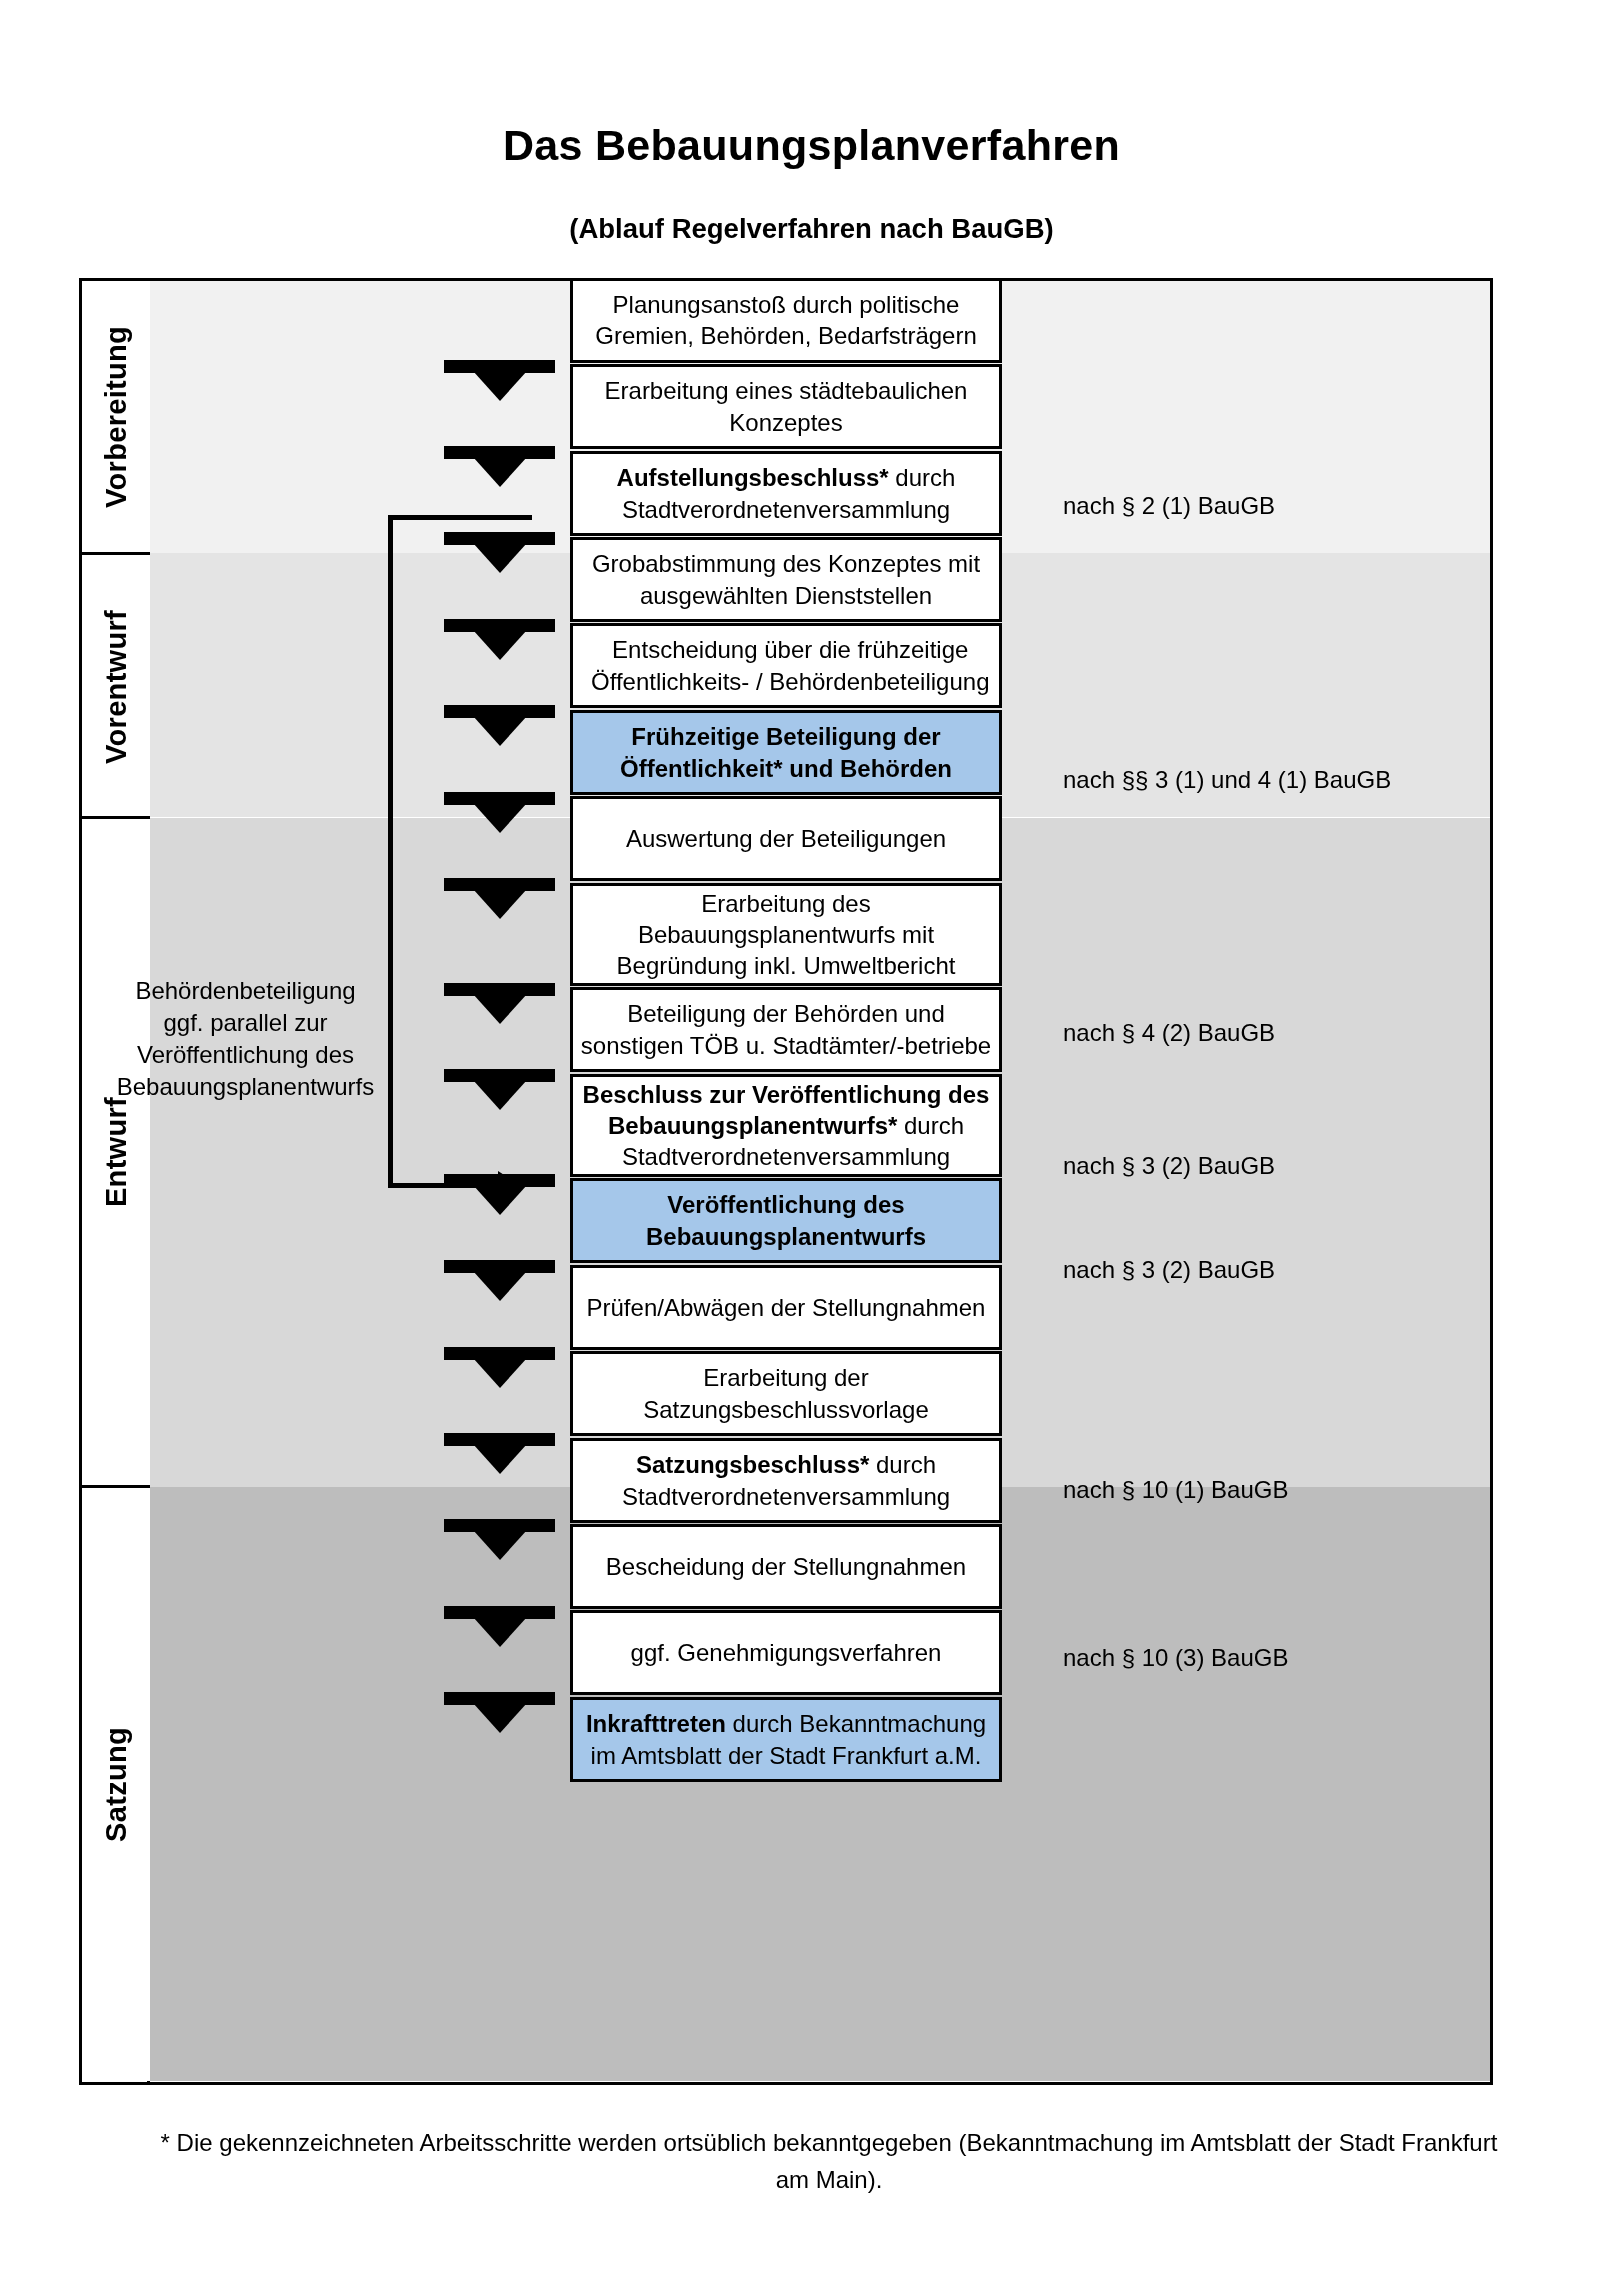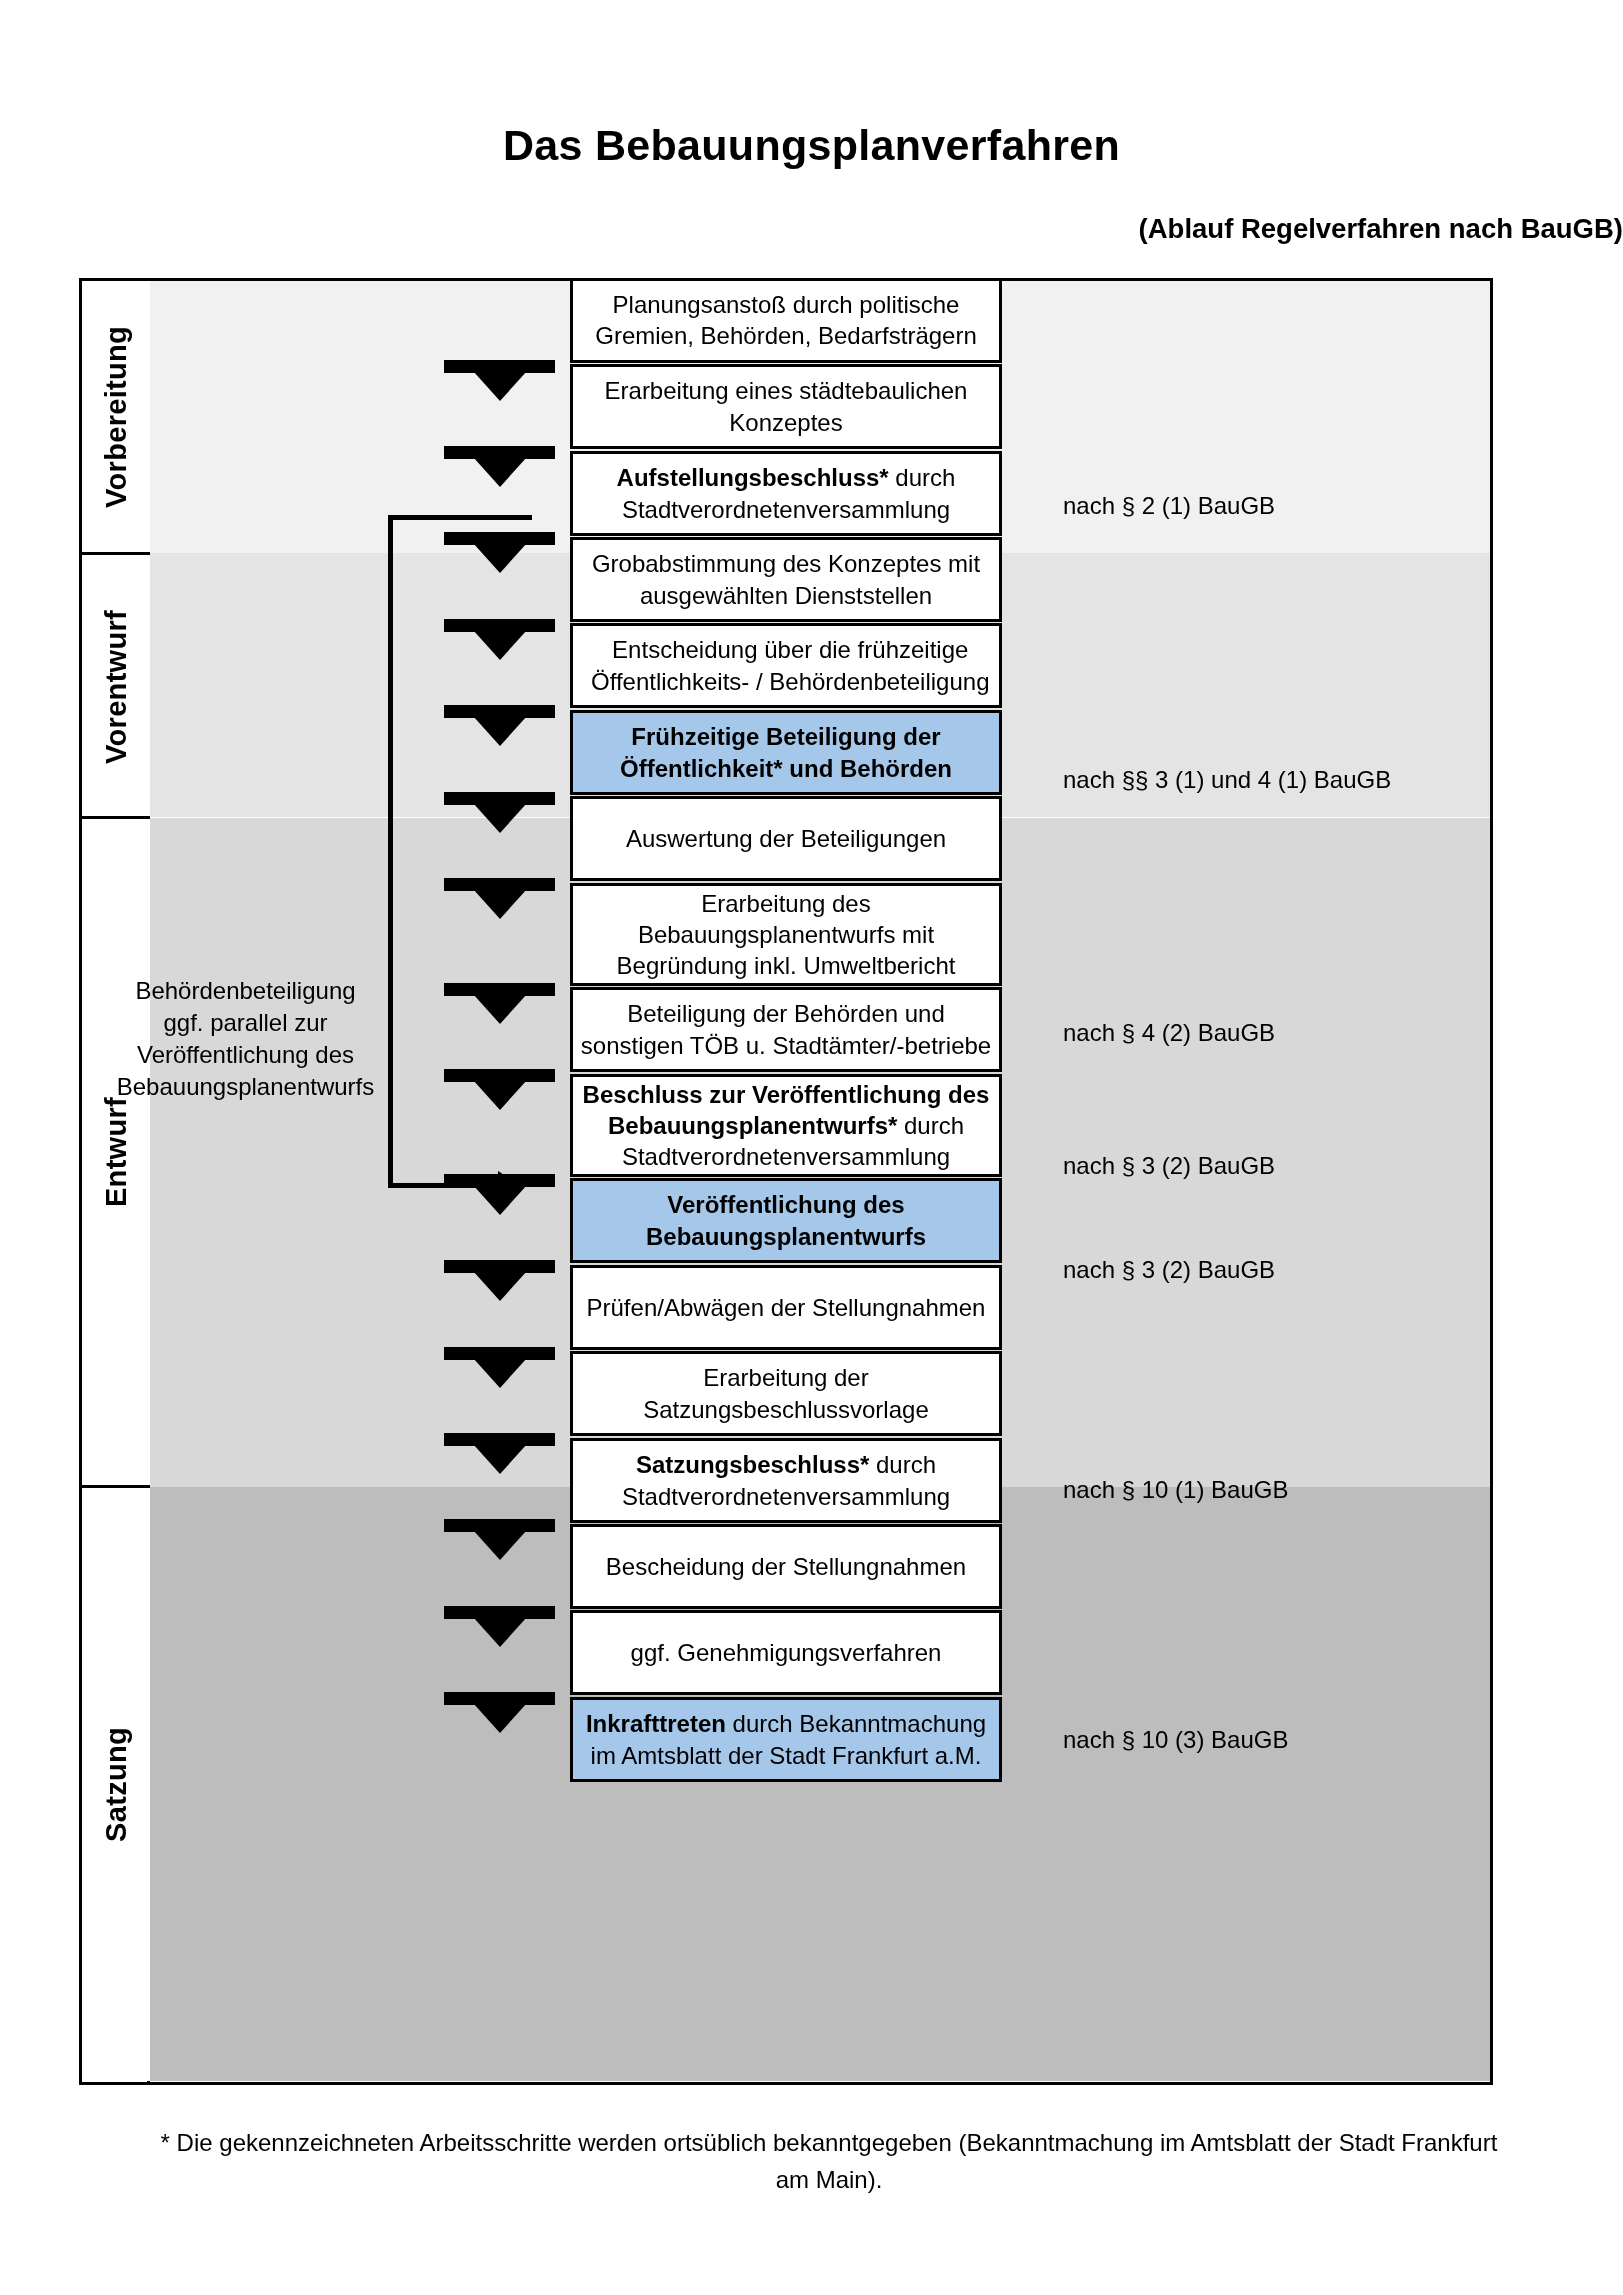--- a/index.html
+++ b/index.html
@@ -11,21 +11,21 @@
     position:relative;
     overflow:hidden;
   }
   
   #doc-title{
     position:absolute;left:0;top:121px;width:1623px;
     text-align:center;font-size:43px;font-weight:bold;letter-spacing:0.3px;
   }
   #doc-subtitle{
     position:absolute;left:0;top:213px;width:1623px;
-    text-align:right;font-size:27.5px;font-weight:bold;
+    text-align:center;font-size:27.5px;font-weight:bold;
   }
 
   
   #frame{
     position:absolute;left:79px;top:278px;
     width:1414px;height:1807px;
     border:3.3px solid #000;
     box-sizing:border-box;
   }
   
@@ -336,18 +336,18 @@
     <div>Veröffentlichung des</div>
     <div>Bebauungsplanentwurfs</div>
   </div>
 
   <div class="lawref" style="left:981px;top:211px;">nach § 2 (1) BauGB</div>
   <div class="lawref" style="left:981px;top:485px;">nach §§ 3 (1) und 4 (1) BauGB</div>
   <div class="lawref" style="left:981px;top:738px;">nach § 4 (2) BauGB</div>
   <div class="lawref" style="left:981px;top:871px;">nach § 3 (2) BauGB</div>
   <div class="lawref" style="left:981px;top:975px;">nach § 3 (2) BauGB</div>
   <div class="lawref" style="left:981px;top:1180px;margin-top:15px;">nach § 10 (1) BauGB</div>
-  <div class="lawref" style="left:981px;top:1445px;">nach § 10 (3) BauGB</div>
+  <div class="lawref" style="left:981px;top:1363px;">nach § 10 (3) BauGB</div>
 
 </div>
 
 <div id="footnote">* Die gekennzeichneten Arbeitsschritte werden ortsüblich bekanntgegeben (Bekanntmachung im Amtsblatt  der Stadt Frankfurt am Main).</div>
 
 
 </body></html>

